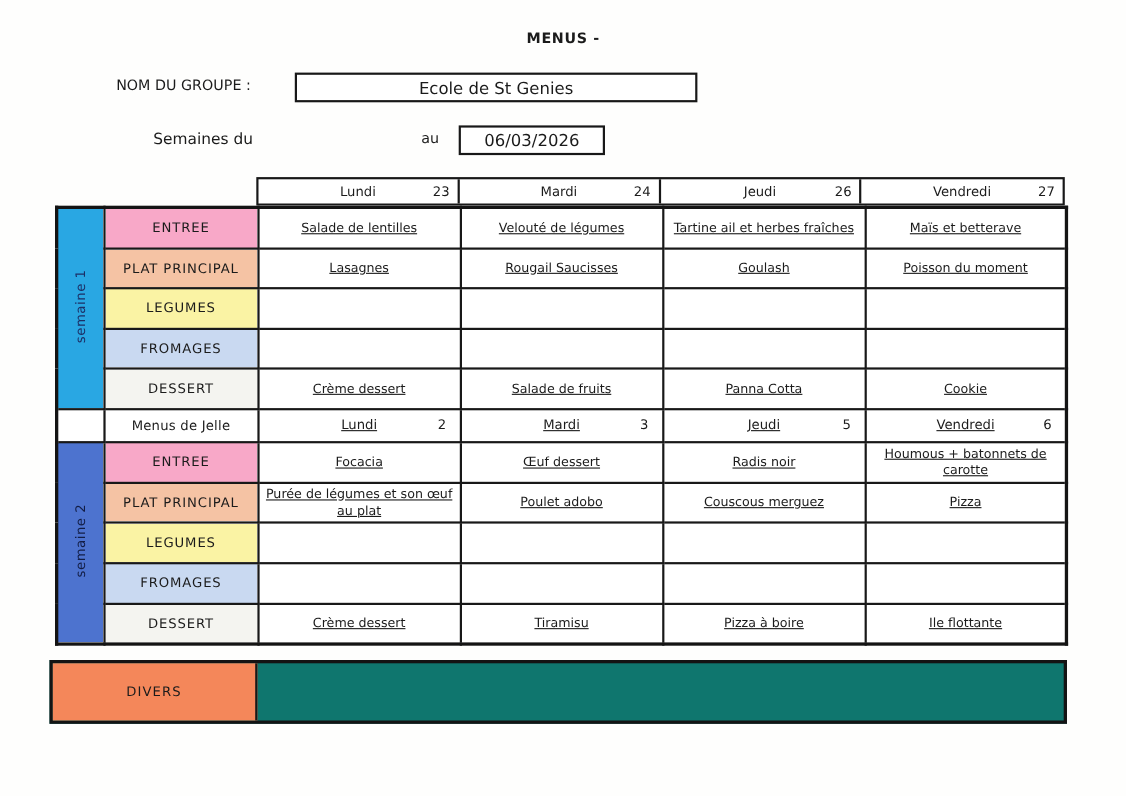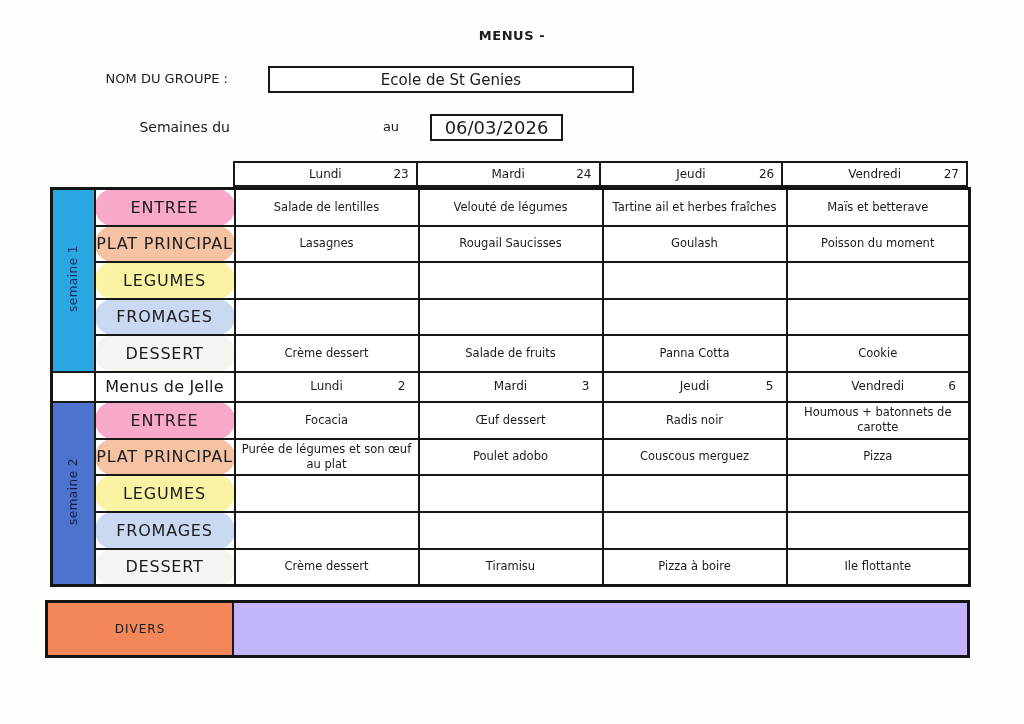--- a/index.html
+++ b/index.html
@@ -18,21 +18,21 @@
   .group-label { position:absolute; top:71px; left:0; width:228px; text-align:right; font-size:13px; }
   .box {
     position:absolute; border:2px solid #181818; background:#fff;
     display:flex; align-items:center; justify-content:center;
   }
   .group-box { left:234px; top:66px; width:362px; height:23px; font-size:15px;margin-left:34px; }
   
   .weeks-label { position:absolute; top:119px; left:0; width:230px; text-align:right; font-size:14px; }
   .date-box-1 { left:233px; top:114px; width:131px; height:23px; font-size:13.5px; }
   .au-label { position:absolute; top:119px; left:368px; width:46px; text-align:center; font-size:13px; }
-  .date-box-2 { left:430px; top:114px; width:129px; height:23px; font-size:18px; }
+  .date-box-2 { left:417px; top:114px; width:129px; height:23px; font-size:15px; }
   
   .day-header {
     position:absolute; left:233px; top:161px; width:731px; height:22px;
     border:2px solid #181818; background:#fff;
     display:grid; grid-template-columns:1fr 1fr 1fr 1fr;
   }
   .daycell {
     position:relative; display:flex; align-items:center; justify-content:center;
     font-size:12px; border-right:2px solid #181818; height:100%;
   }
@@ -47,38 +47,38 @@
   .menu-table td { border:2px solid #181818; padding:0; overflow:hidden; }
   tr.r37 { height:37px; } tr.r36 { height:36px; } tr.r30 { height:30px; }
   td.sb { text-align:center; vertical-align:middle; }
   td.sb1 { background:var(--sidebar1); }
   td.sb2 { background:var(--sidebar2); }
   .vtext {
     writing-mode:vertical-rl; transform:rotate(180deg);
     display:inline-block; font-size:12px; letter-spacing:0.5px; color:#1c2f66;
   }
   td.sb2 .vtext { color:#121d45; }
-  td.lbl { text-align:center; vertical-align:middle; font-size:16px; letter-spacing:0.8px;border-radius:18px; }
+  td.lbl { text-align:center; vertical-align:middle; font-size:12px; letter-spacing:0.8px; }
   td.c-entree   { background:var(--entree); }
   td.c-plat     { background:var(--plat); }
   td.c-legumes  { background:var(--legumes); }
   td.c-fromages { background:var(--fromages); }
   td.c-dessert  { background:var(--dessert); }
   td.cell {
     text-align:center; vertical-align:middle;
-    font-size:11.5px; line-height:1.3; padding:1px 4px; background:#fff;
+    font-size:11.5px; line-height:1.3; padding:1px 4px; background:#fff;text-decoration:underline;
   }
   td.blank { background:#fff; }
   td.jlbl { background:#fff; letter-spacing:0.2px; }
   .daywrap { position:relative; display:flex; align-items:center; justify-content:center; height:100%; font-size:12px; }
   .daywrap .daynum { right:8px; }
   
   .divers-box {
     position:absolute; left:45px; top:600px; width:919px; height:52px;
-    border:3px solid #141414; background:#c4b5fd; display:flex;
+    border:3px solid #141414; background:#0f766e; display:flex;
   }
   .divers-label {
     width:184px; background:var(--divers); border-right:2px solid #181818;
     display:flex; align-items:center; justify-content:center;
     font-size:12px; letter-spacing:1px;
   }
   .divers-content { flex:1; font-size:11.5px; }
 </style>
 </head>
 <body>

